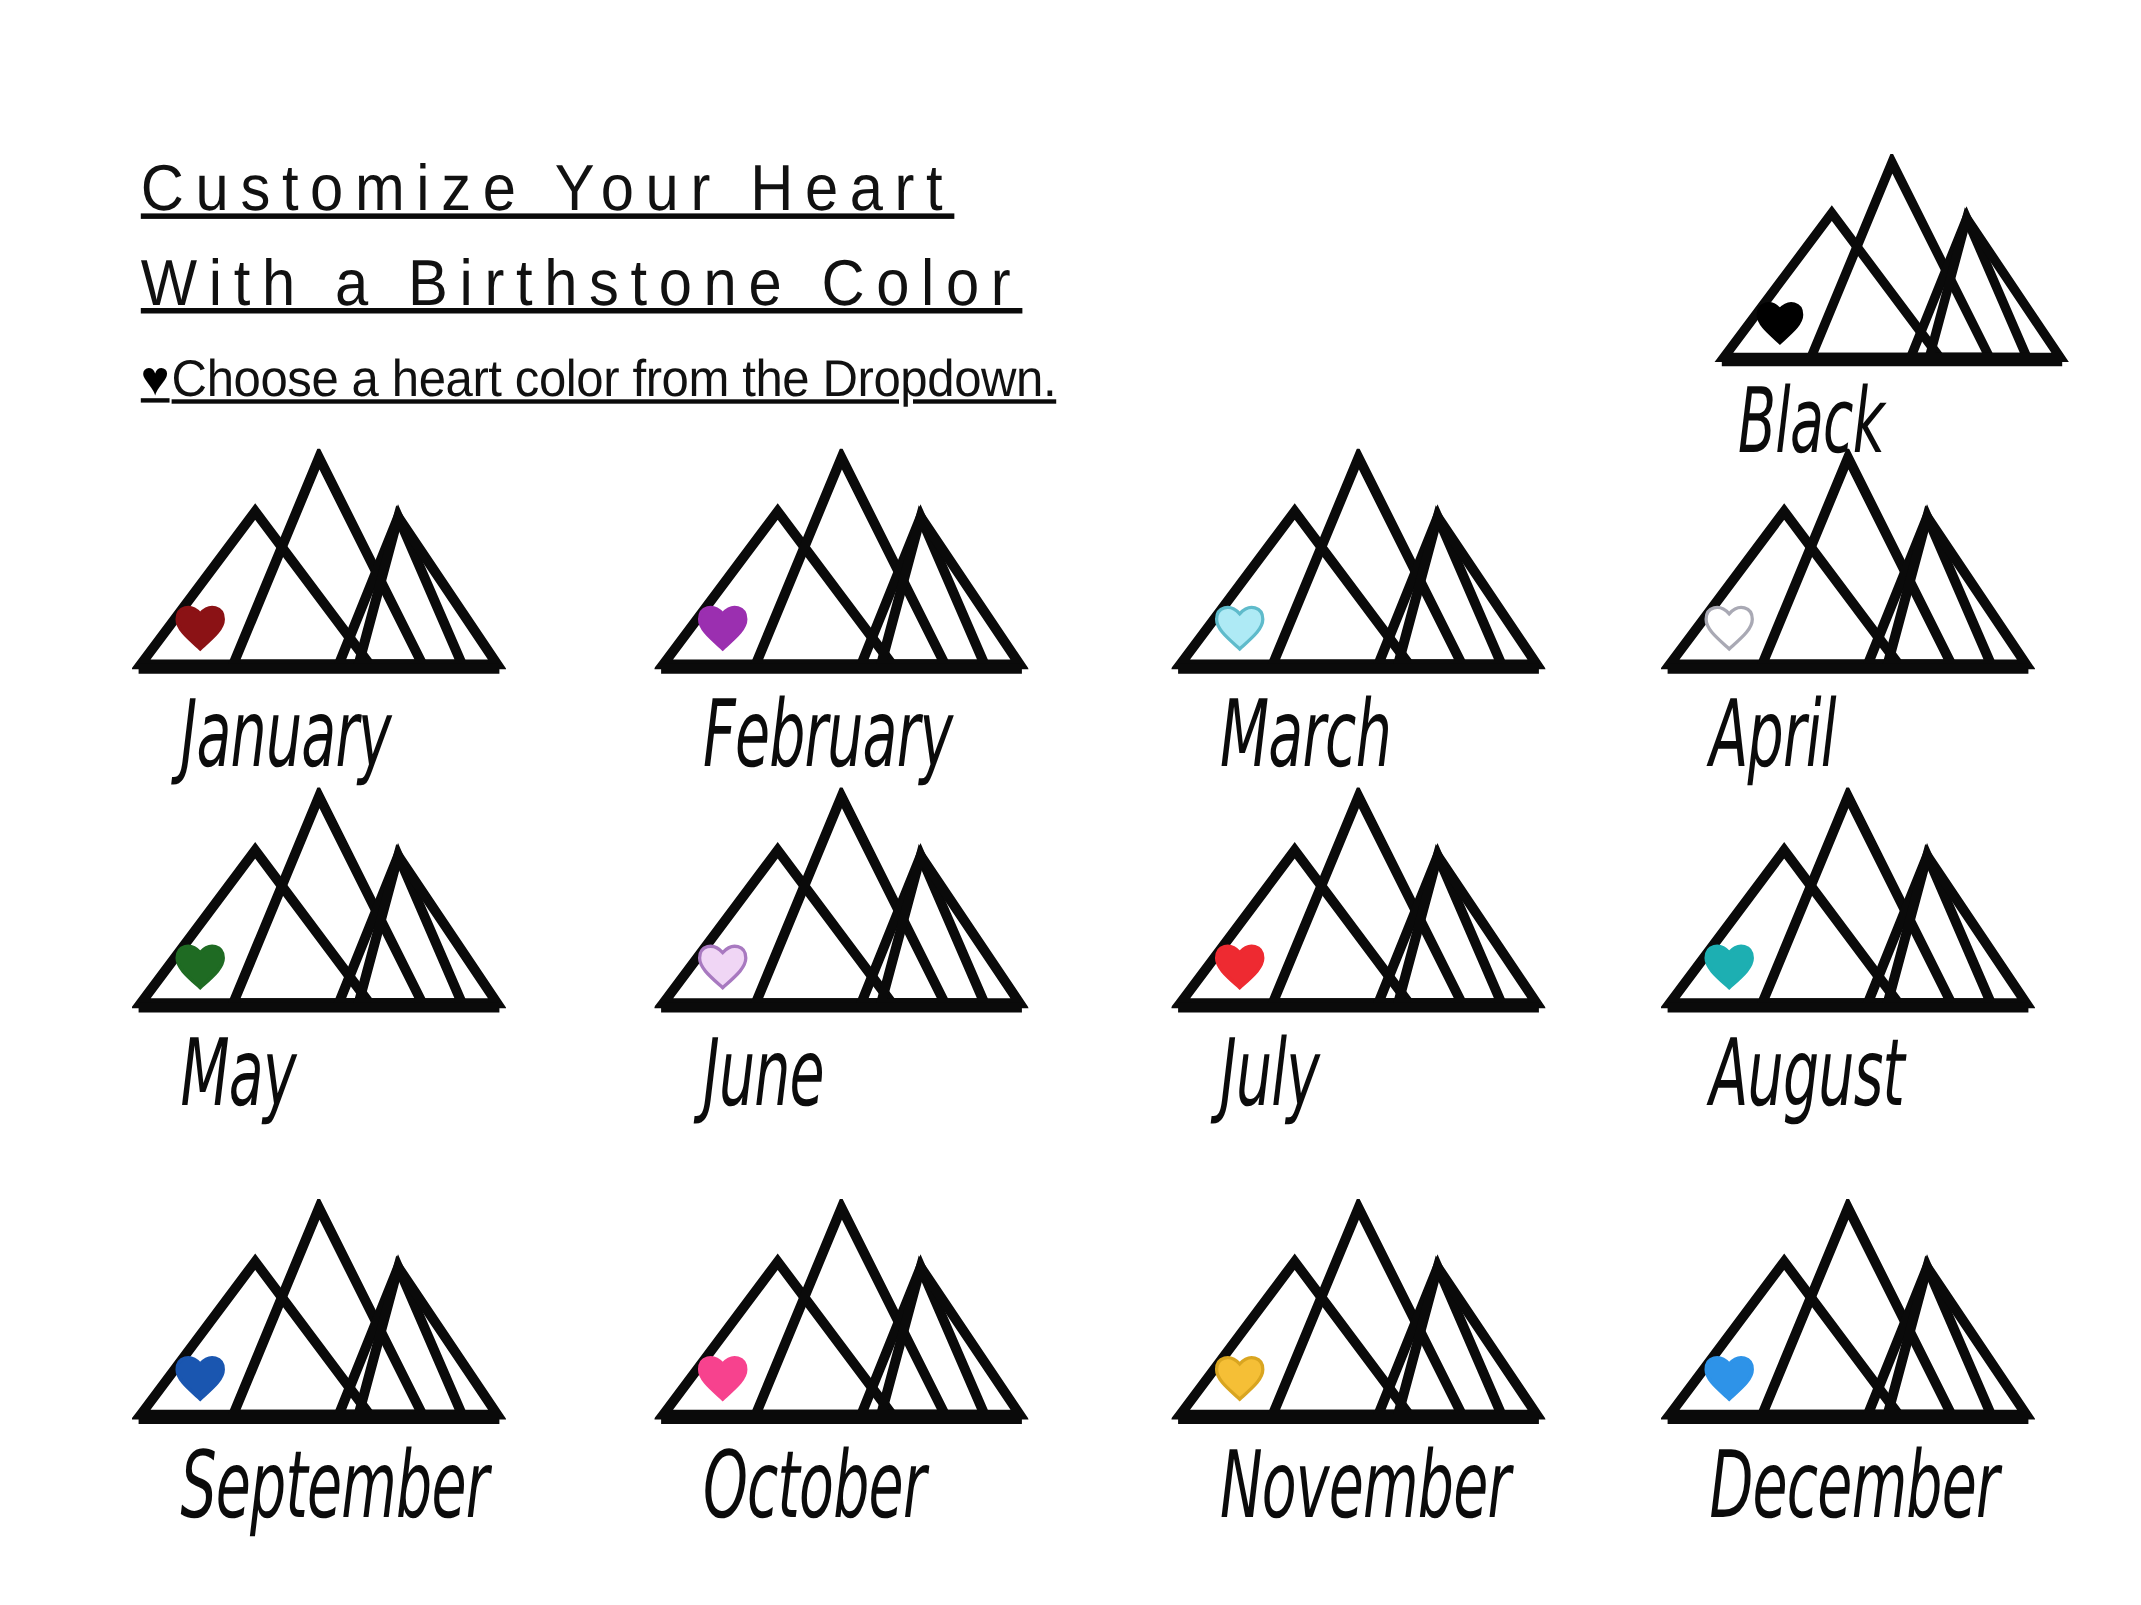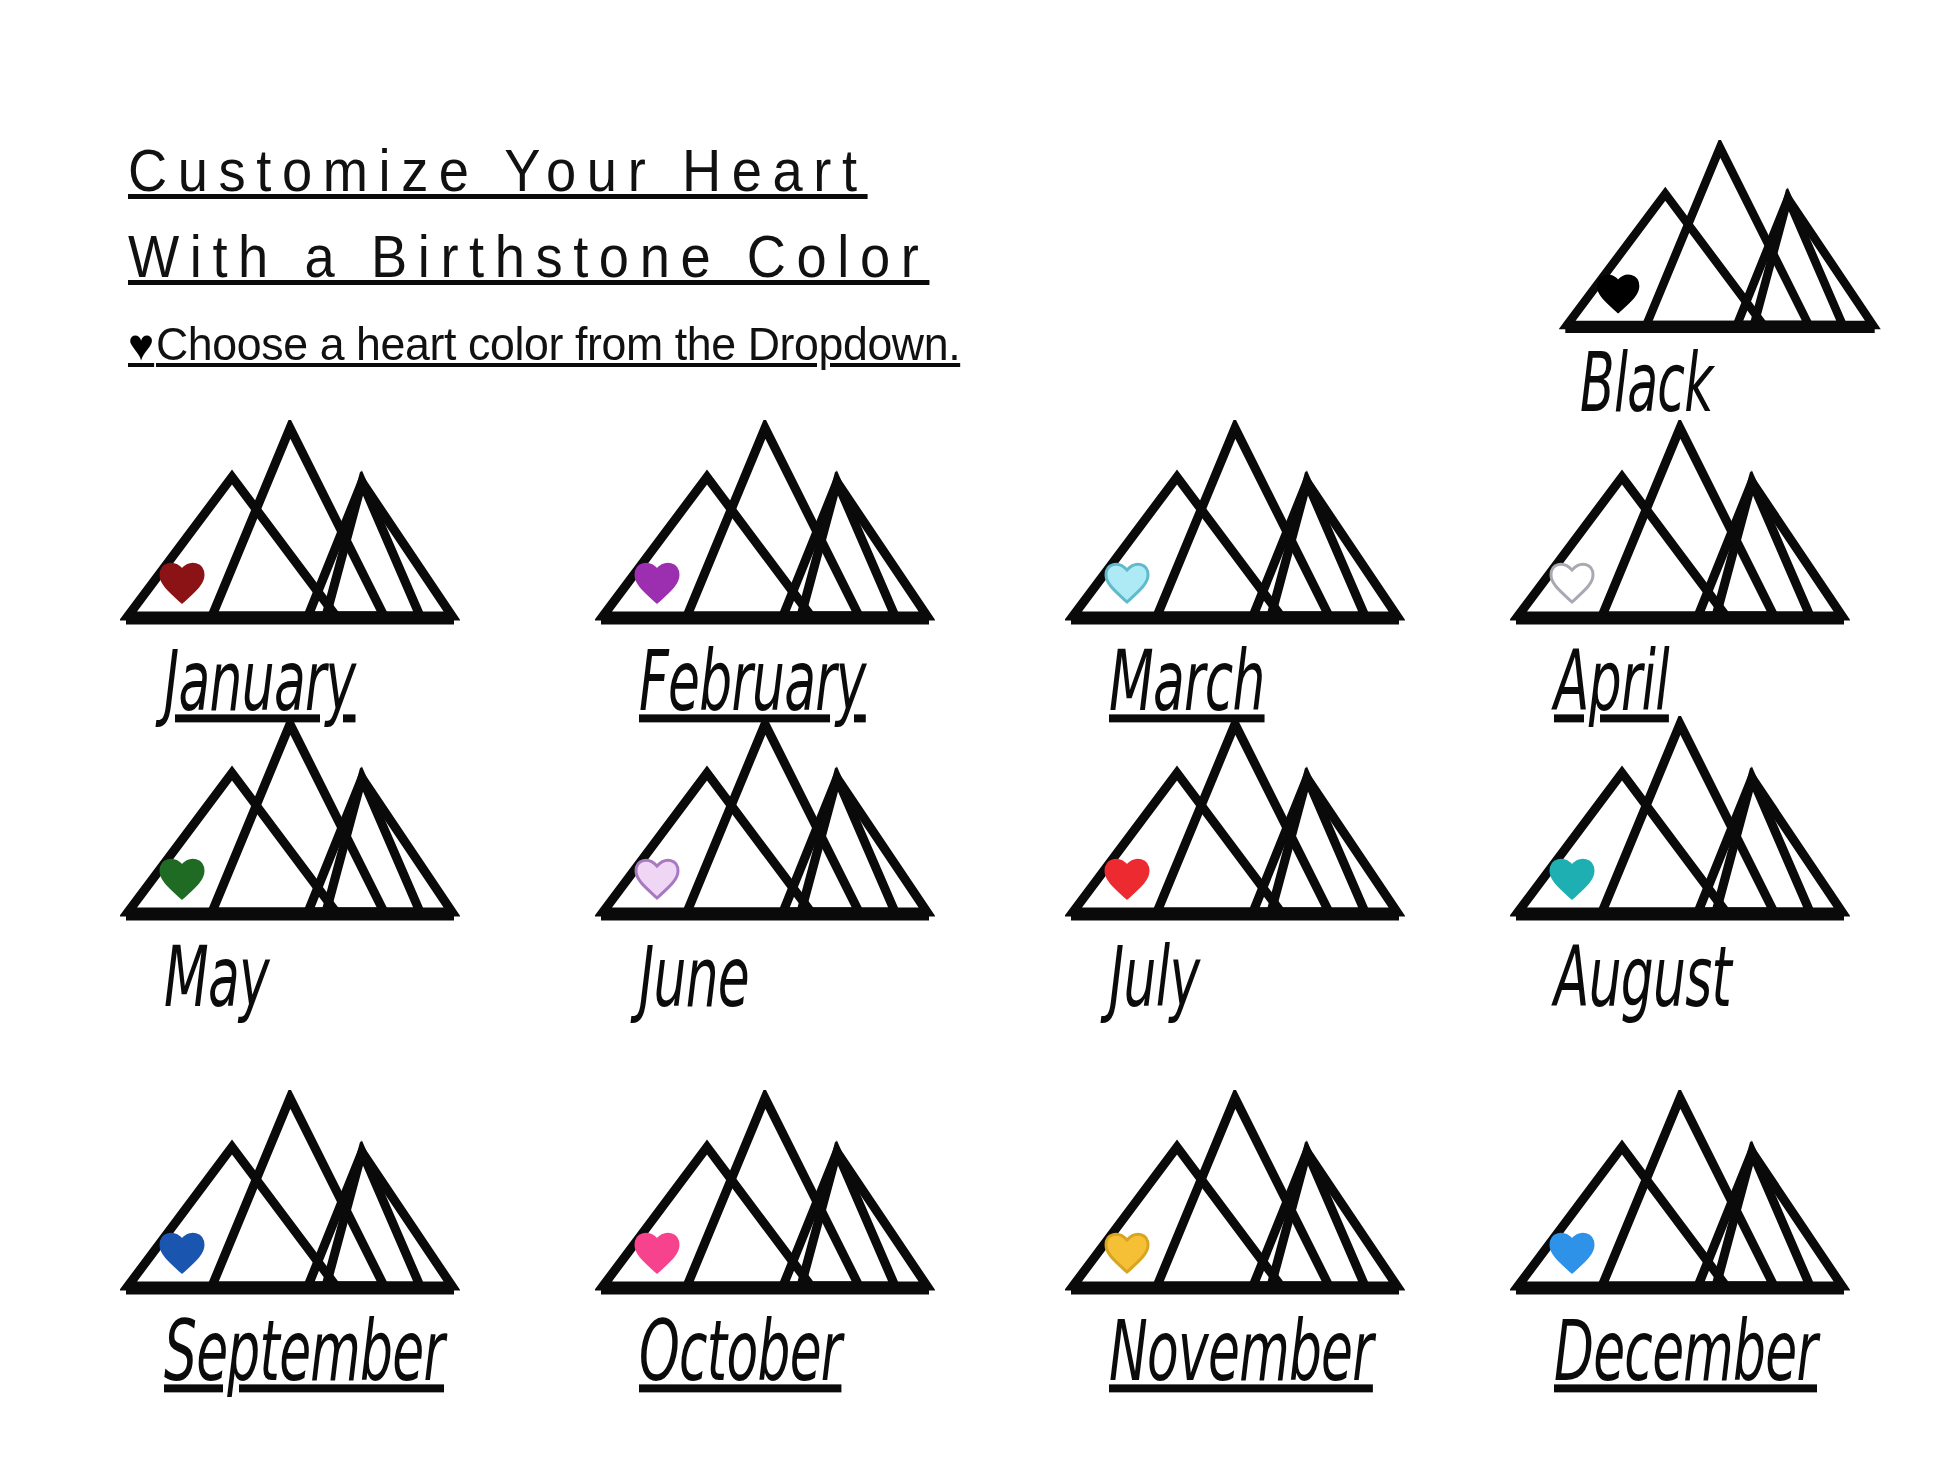--- a/index.html
+++ b/index.html
@@ -84,23 +84,23 @@
     white-space: nowrap;
     margin-top: 2px;
   }
 
   
   #tile-black { left: 1520px; top: 140px; width: 400px; }
   #tile-black .logo { width: 330px; height: 200px; }
   #tile-black .label { font-size: 72px; margin-top: 0px; }
 
   
-  .row1 { top: 420px; text-decoration: underline; }
+  .row1 { top: 408px; }
   .row2 { top: 716px; }
-  .row3 { top: 1090px; text-decoration: underline; }
+  .row3 { top: 1090px; }
 
   .col1 { left: 110px; }
   .col2 { left: 585px; }
   .col3 { left: 1055px; }
   .col4 { left: 1500px; }
 
   .tile.row1 .label,
   .tile.row2 .label,
   .tile.row3 .label { margin-top: 6px; }
 </style>

